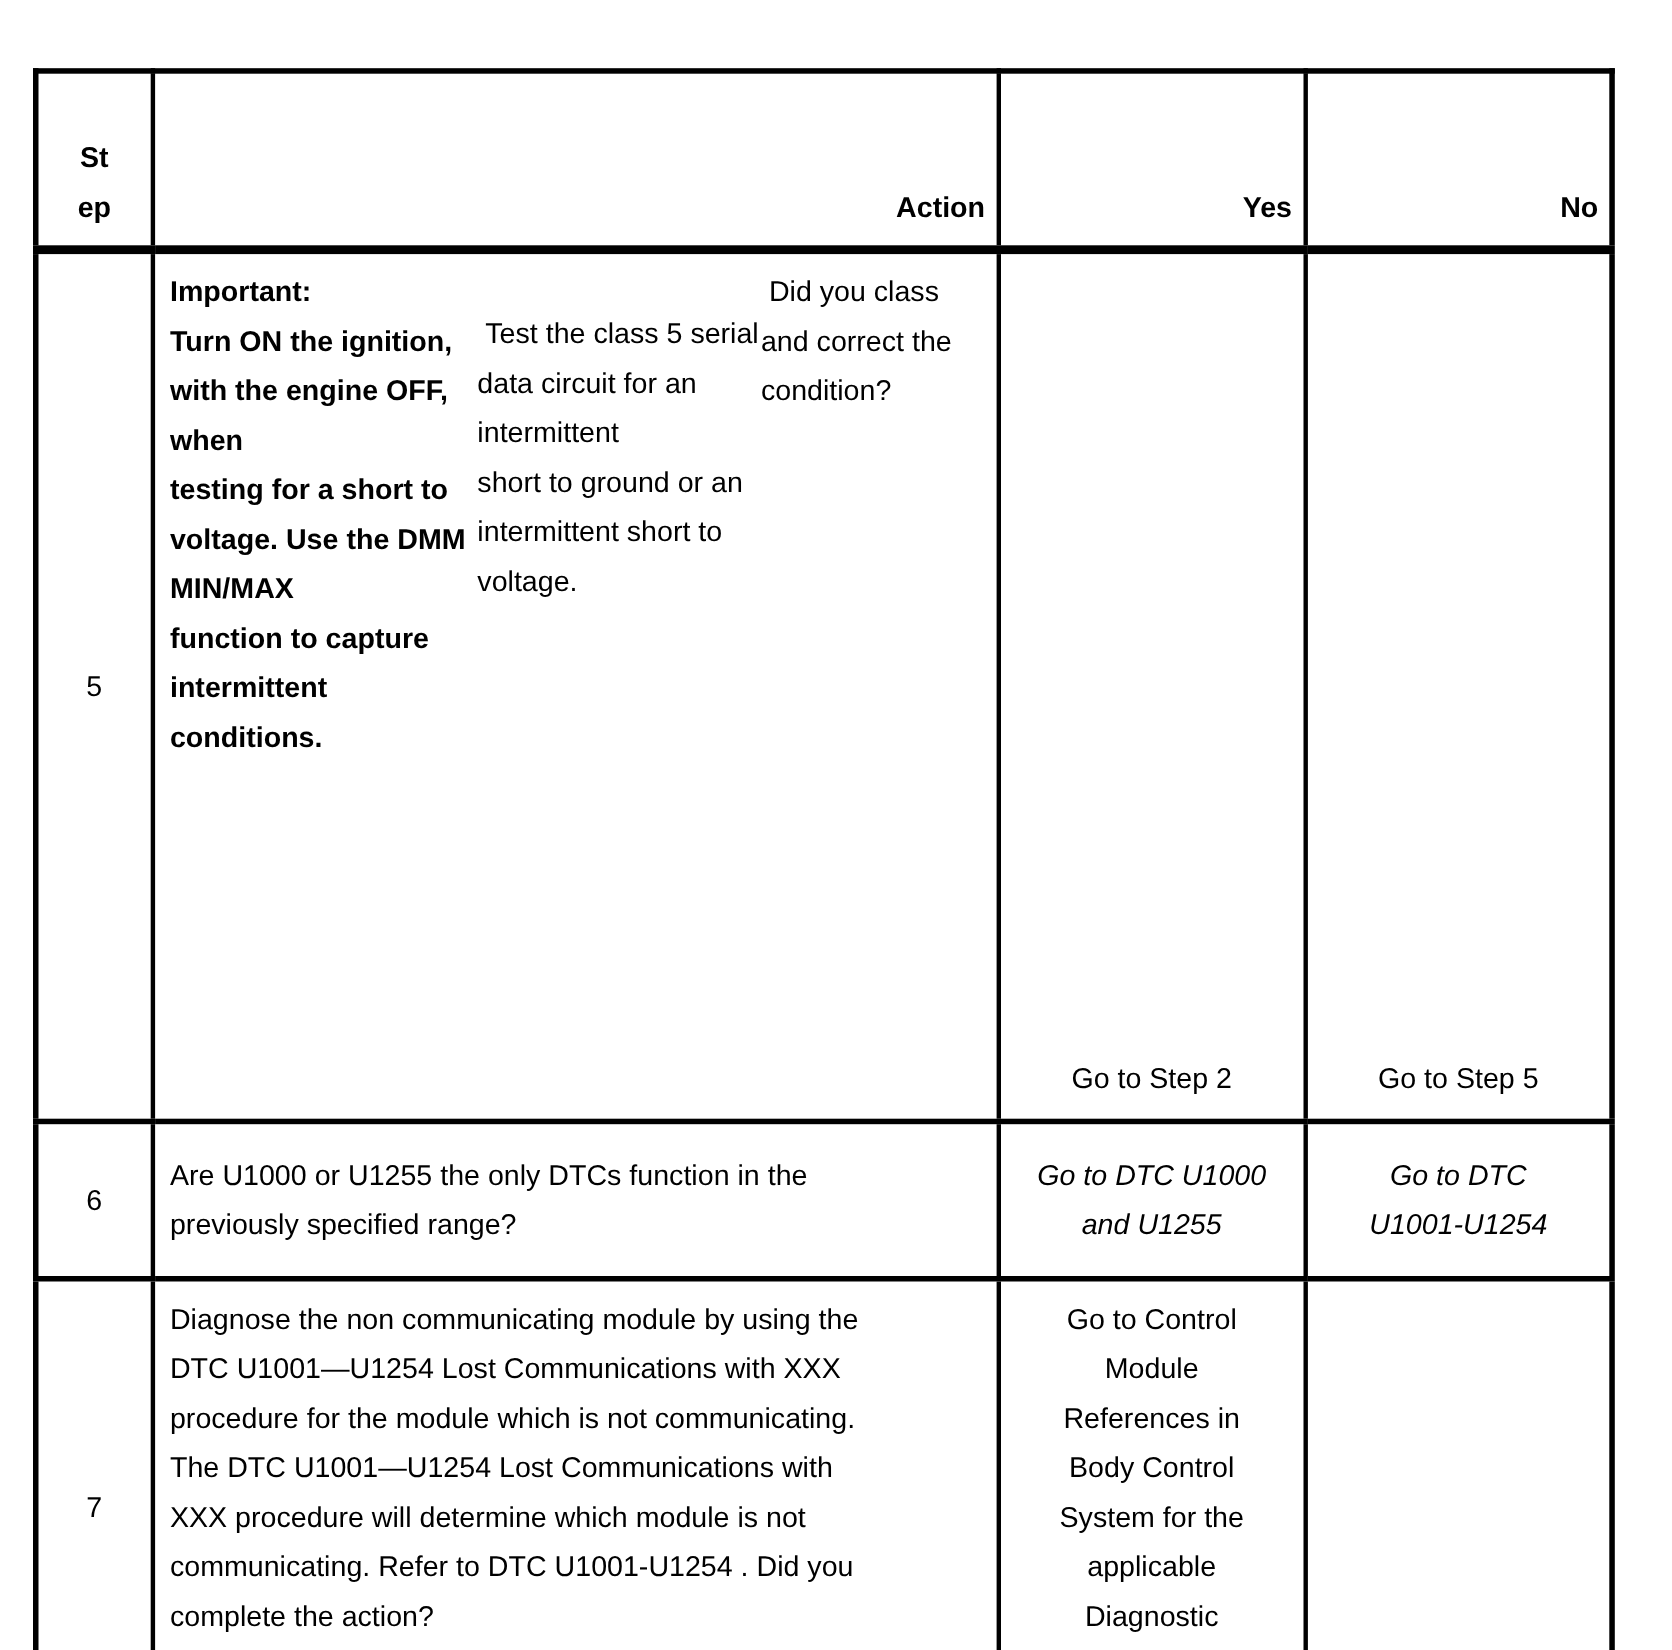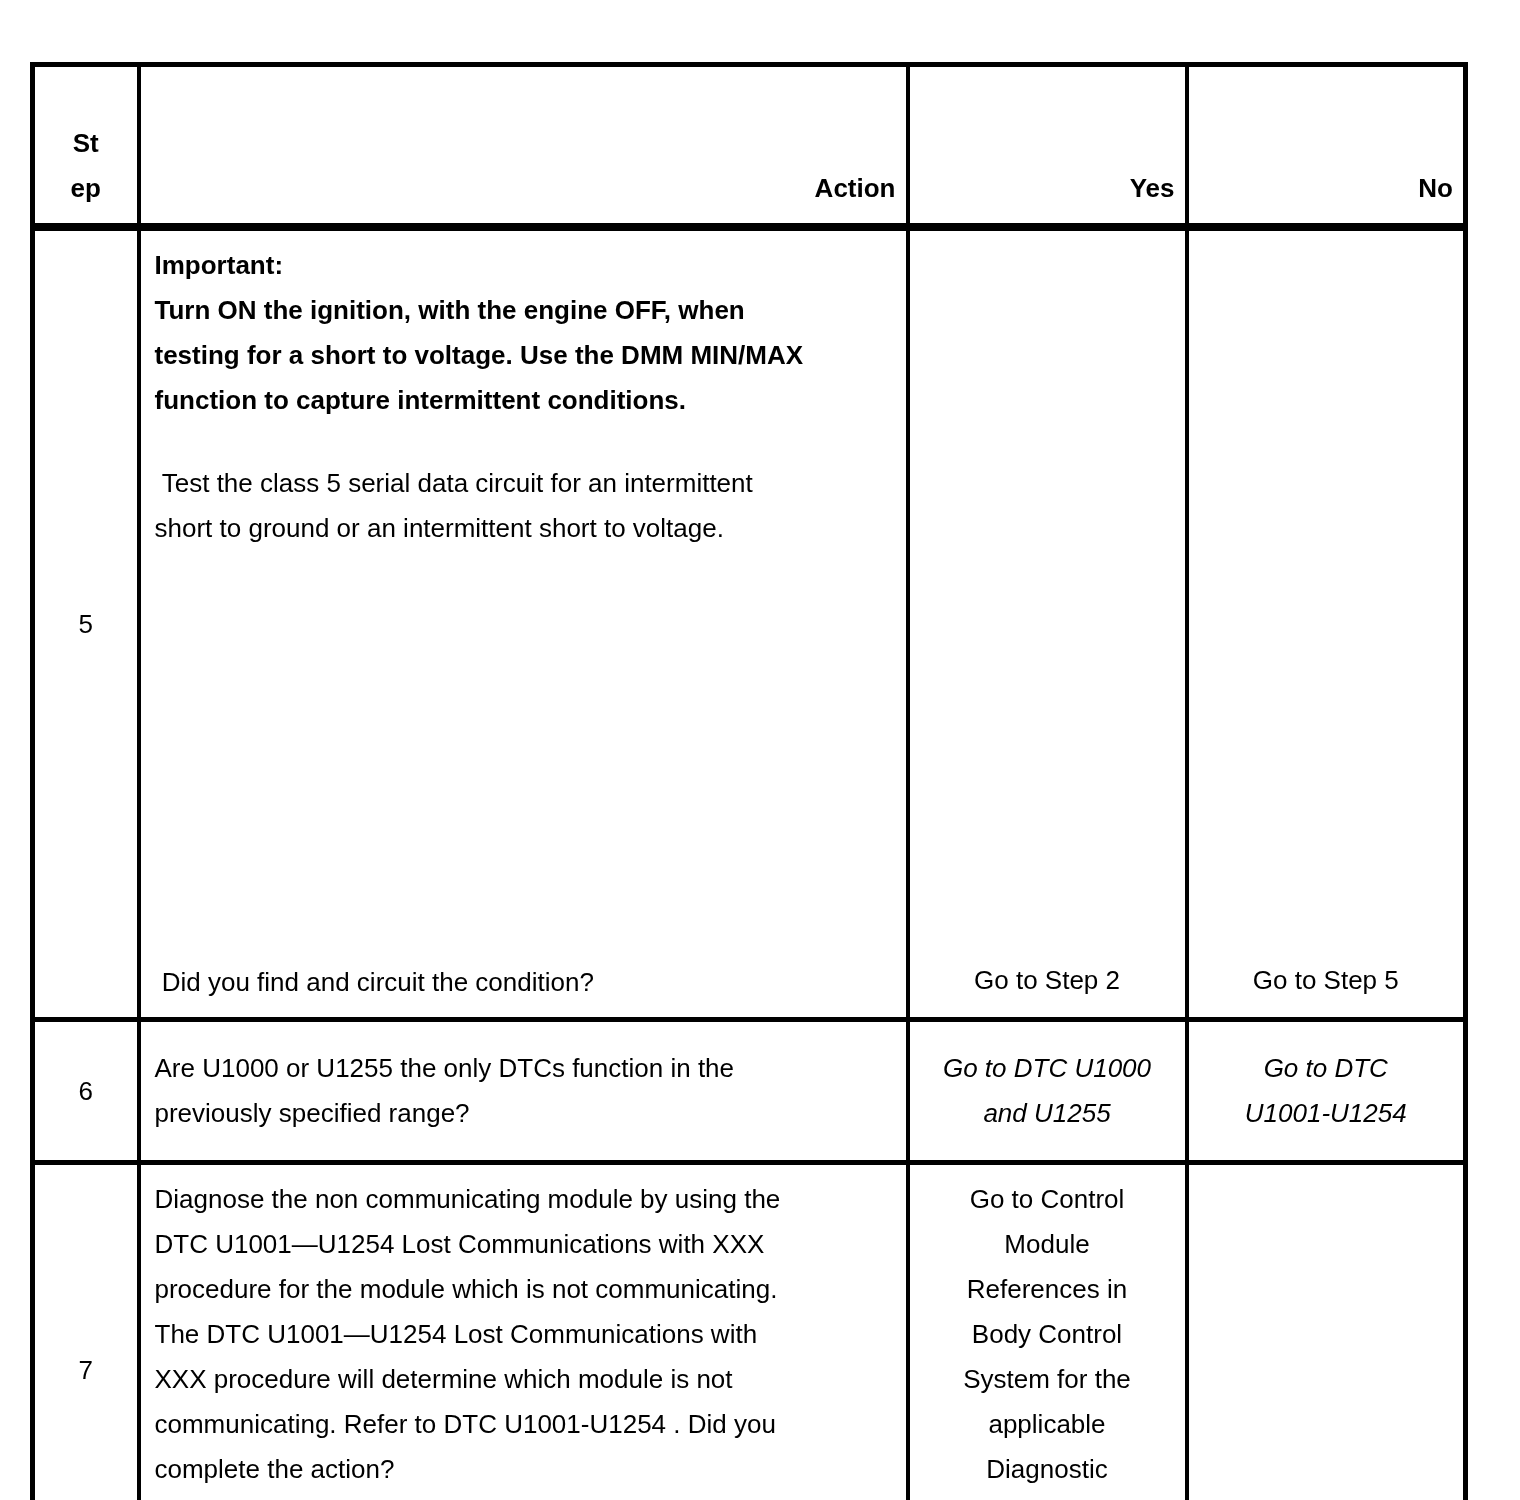--- a/index.html
+++ b/index.html
@@ -73,21 +73,21 @@
   }
   td.answer-cell {
     text-align: center;
   }
 
   
   tr.row5 td { border-bottom-width: 5px; }
   .row5-wrap {
     height: 762px;
     display: flex;
-    flex-direction: column;
+    flex-direction: row;
   }
   .row5-wrap .spacer { flex: 1 1 auto; }
   .imp { font-weight: bold; }
   .para2 { margin-top: 38px; }
   tr.row5 td.answer-cell {
     vertical-align: bottom;
     padding-bottom: 14px;
   }
 
   
@@ -146,21 +146,21 @@
         </td>
         <td class="action-cell">
           <div class="row5-wrap">
             <div class="txt imp">Important:
 Turn ON the ignition, with the engine OFF, when
 testing for a short to voltage. Use the DMM MIN/MAX
 function to capture intermittent conditions.</div>
             <div class="txt para2"> Test the class 5 serial data circuit for an intermittent
 short to ground or an intermittent short to voltage.</div>
             <div class="spacer"></div>
-            <div class="txt"> Did you find and circuit the condition?</div>
+            <div class="txt"> Did you class and correct the condition?</div>
           </div>
         </td>
         <td class="answer-cell">
           <span class="txt">Go to Step 2</span>
         </td>
         <td class="answer-cell">
           <span class="txt">Go to Step 5</span>
         </td>
       </tr>
 

